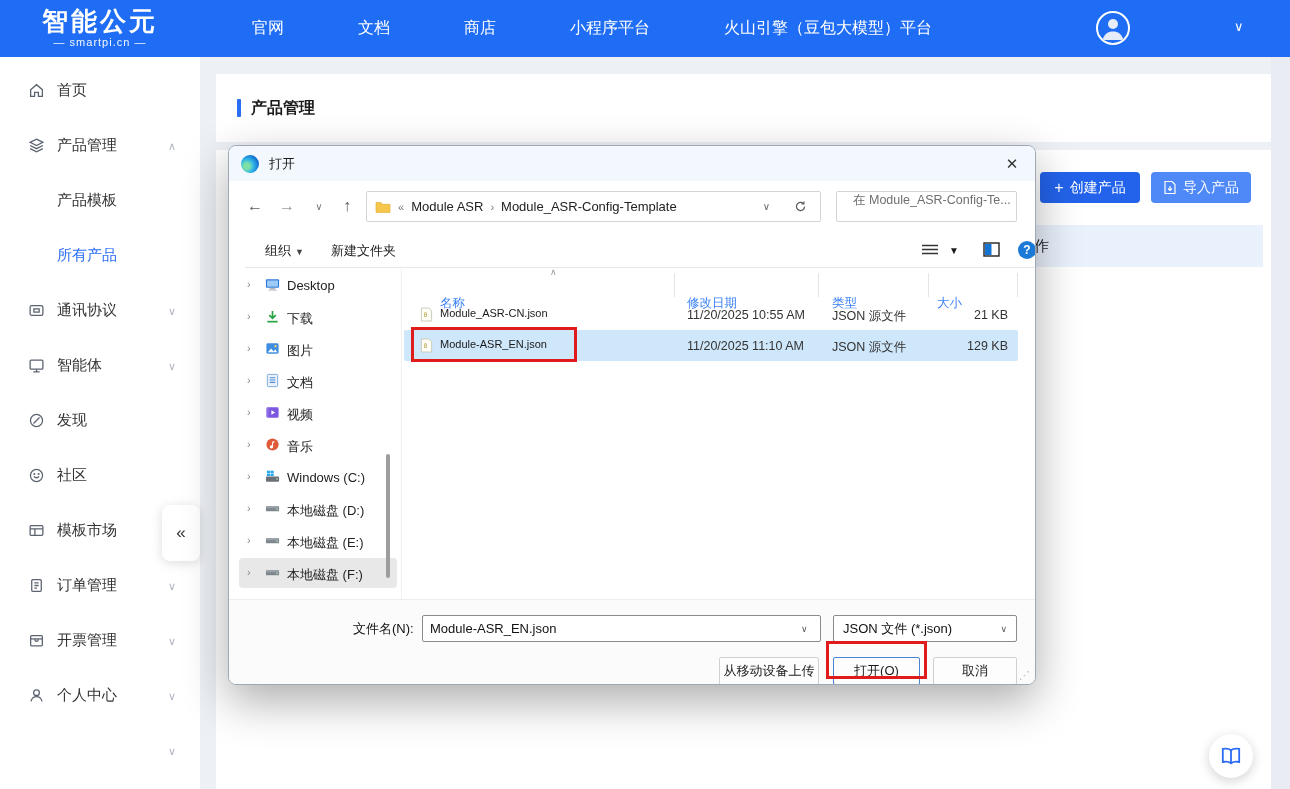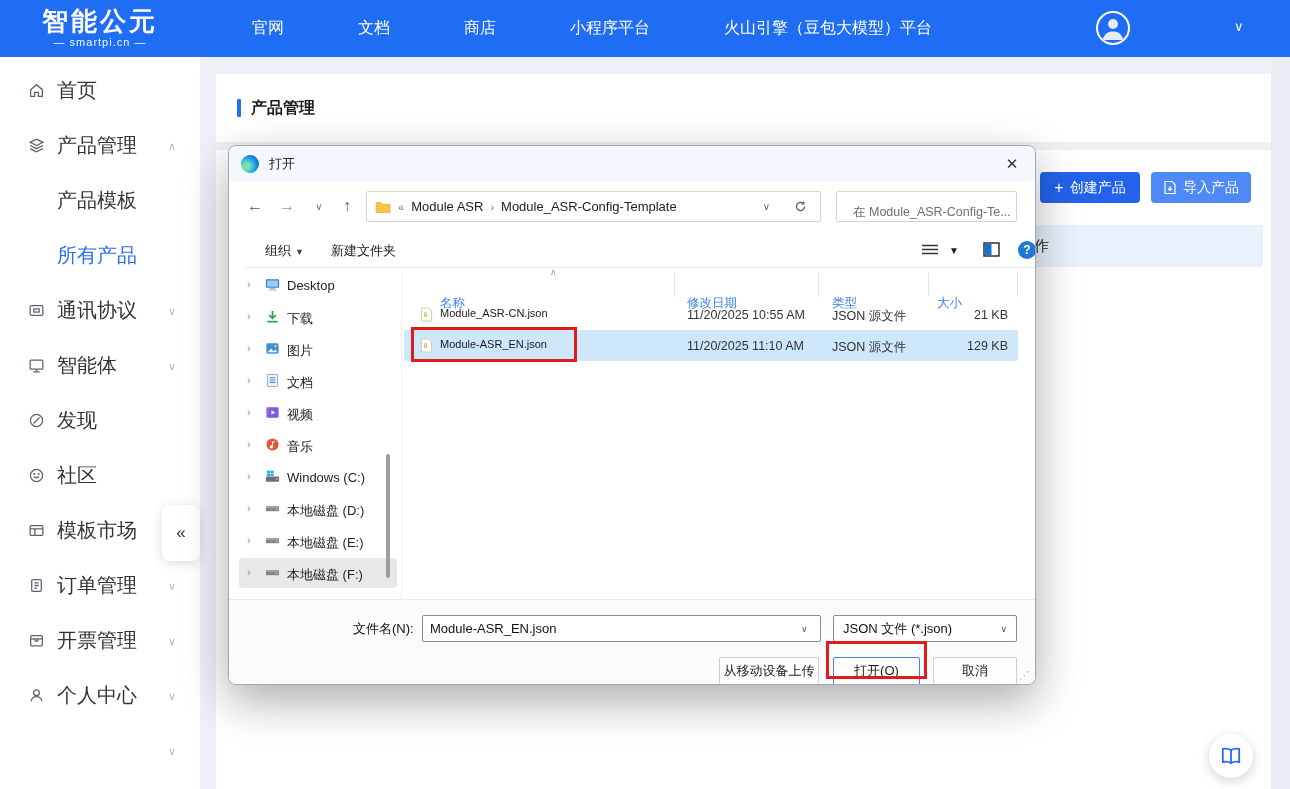--- a/index.html
+++ b/index.html
@@ -13,21 +13,21 @@
   .logo-sub{font-size:11px;letter-spacing:1px;text-align:center;opacity:.95;margin-top:1px}
   .nav-menu{position:absolute;left:252px;top:0;height:57px;display:flex;align-items:center;gap:74px}
   .nav-item{font-size:16px;cursor:pointer;white-space:nowrap}
   .avatar{position:absolute;left:1096px;top:11px;width:34px;height:34px;border:2px solid #fff;border-radius:50%;display:flex;align-items:center;justify-content:center;overflow:hidden;cursor:pointer}
   .nav-caret{position:absolute;left:1234px;top:19px;font-size:13px;color:#fff;cursor:pointer}
 
   
   .sidebar{position:absolute;left:0;top:57px;width:200px;height:732px;background:#fff;z-index:2;padding-top:6px}
   .sb-item{height:55px;position:relative;display:flex;align-items:center;padding-left:28px;cursor:pointer}
   .sb-icon{width:17px;height:17px;margin-right:12px;display:inline-flex;flex:none}
-  .sb-label{font-size:20px;color:#333;white-space:nowrap}
+  .sb-label{font-size:15px;color:#333;white-space:nowrap}
   .sb-item.active .sb-label{color:#2a6ef5}
   .sb-chev{position:absolute;right:24px;top:50%;transform:translateY(-50%);color:#b0b5c0;font-size:11px}
   .collapse-tab{position:absolute;left:162px;top:505px;width:38px;height:56px;background:#fff;border-radius:8px;box-shadow:0 2px 12px rgba(0,0,0,.14);display:flex;align-items:center;justify-content:center;font-size:17px;color:#333;z-index:4;cursor:pointer}
 
   
   .scroll-strip{position:absolute;left:1271px;top:57px;width:19px;height:732px;background:#e9ecf2;z-index:1}
 
   
   .title-card{position:absolute;left:216px;top:74px;width:1055px;height:68px;background:#fff;z-index:1}
   .title-accent{position:absolute;left:21px;top:25px;width:4px;height:18px;background:#2a6ef5;border-radius:1px}
@@ -50,21 +50,21 @@
   .dlg-title{margin-left:10px;font-size:13px;color:#1a1a1a}
   .dlg-close{position:absolute;right:2px;top:0;width:42px;height:35px;display:flex;align-items:center;justify-content:center;font-size:15px;color:#333;cursor:pointer}
   .dlg-nav{position:absolute;left:0;top:35px;width:100%;height:50px;background:#fff}
   .nbtn{position:absolute;width:24px;height:24px;top:13px;display:flex;align-items:center;justify-content:center;cursor:pointer;font-size:16px;color:#5a5a5a}
   .nbtn.back{left:14px}.nbtn.fwd{left:46px;color:#9a9a9a}.nbtn.recent{left:78px;font-size:10px;color:#777}.nbtn.up{left:106px}
   .addr{position:absolute;left:137px;top:10px;width:455px;height:31px;border:1px solid #d4d4d4;border-radius:2px;display:flex;align-items:center;padding:0 8px;gap:7px;font-size:13px;color:#222;cursor:text;background:#fff}
   .addr .crumb{white-space:nowrap;cursor:pointer}
   .addr .sep{color:#777;font-size:11px}
   .addr-chev{margin-left:auto;color:#666;font-size:10px;cursor:pointer}
   .addr-refresh{margin-left:16px;margin-right:4px;cursor:pointer;display:flex}
-  .searchbox{position:absolute;left:607px;top:10px;width:181px;height:31px;border:1px solid #d4d4d4;border-radius:2px;display:flex;align-items:flex-end;padding:0 8px;gap:8px;font-size:12.5px;color:#6f6f6f;cursor:text;background:#fff;white-space:nowrap;overflow:hidden}
+  .searchbox{position:absolute;left:607px;top:10px;width:181px;height:31px;border:1px solid #d4d4d4;border-radius:2px;display:flex;align-items:flex-start;padding:0 8px;gap:8px;font-size:12.5px;color:#6f6f6f;cursor:text;background:#fff;white-space:nowrap;overflow:hidden}
   .dlg-toolbar{position:absolute;left:16px;top:88px;width:100%;height:34px;border-bottom:1px solid #e7e7e7;font-size:13px;color:#1a1a1a}
   .tb-organize{position:absolute;left:20px;top:8px;cursor:pointer}
   .tb-organize .c{font-size:9px;color:#444;margin-left:4px}
   .tb-newfolder{position:absolute;left:86px;top:8px;cursor:pointer}
   .tb-viewlist{position:absolute;left:676px;top:8px;cursor:pointer;display:flex}
   .tb-viewcaret{position:absolute;left:704px;top:11px;font-size:10px;color:#1a1a1a;cursor:pointer}
   .tb-pane{position:absolute;left:738px;top:8px;cursor:pointer;display:flex}
   .tb-help{position:absolute;left:773px;top:7px;width:18px;height:18px;border-radius:50%;background:#1b79d7;color:#fff;font-size:12px;font-weight:bold;display:flex;align-items:center;justify-content:center;cursor:pointer}
 
   .tree{position:absolute;left:0;top:123px;width:172px;height:332px;overflow:hidden}

